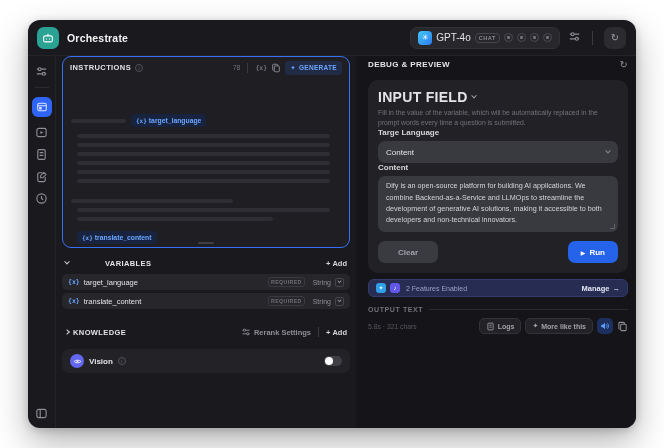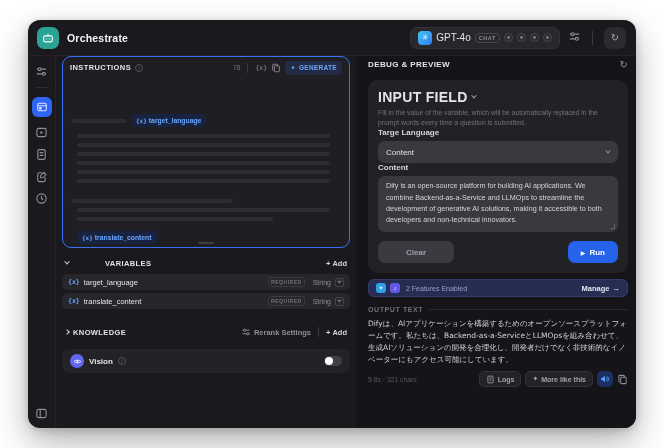--- a/index.html
+++ b/index.html
@@ -106,21 +106,21 @@
   .fld-label{font-size:8px;font-weight:bold;color:#d4d4d8;}
   .select{margin-top:4px;height:22px;background:#393940;border-radius:7px;
           display:flex;align-items:center;padding:0 8px;color:#e4e4e7;font-size:8px;}
   .select .chev{color:#8d8d94;}
   .textarea{margin-top:4px;height:56px;background:#393940;border-radius:7px;
             padding:4px 8px;color:#d4d4d8;font-size:7.2px;line-height:1.55;
             position:relative;overflow:hidden;}
   .corner{position:absolute;right:3px;bottom:3px;width:5px;height:5px;
           border-right:1px solid #62626a;border-bottom:1px solid #62626a;}
   .btn-row{margin-top:9px;display:flex;align-items:center;}
-  .clear-btn{height:22px;padding:0 28px;border-radius:7px;background:#3a3a41;
+  .clear-btn{height:22px;padding:0 20px;border-radius:7px;background:#3a3a41;
              color:#a1a1aa;font-size:8px;font-weight:bold;display:flex;align-items:center;}
   .run-btn{height:22px;padding:0 13px;border-radius:7px;background:#2563eb;
            color:#fff;font-size:8px;font-weight:bold;display:flex;align-items:center;gap:4px;}
   .run-btn .glyph{font-size:6px;}
   .features-bar{margin-top:6px;height:18px;border-radius:6px;background:#272c52;
                 border:1px solid #353b6e;display:flex;align-items:center;gap:4px;padding:0 7px;}
   .feat-ic{width:10px;height:10px;border-radius:3px;display:flex;align-items:center;
            justify-content:center;color:#fff;font-size:6px;line-height:1;}
   .feat-text{font-size:7px;color:#9aa1c9;margin-left:2px;}
   .manage{display:flex;align-items:center;gap:3px;color:#e2e5f5;font-size:7.5px;font-weight:bold;}
@@ -390,21 +390,20 @@
         <span class="manage">
           <span>Manage</span>
           <span>→</span>
         </span>
       </div>
 
       <div class="output-head">
         <span class="output-title">OUTPUT TEXT</span>
         <span class="h-line"></span>
       </div>
-      <div class="output-text">Difyは、AIアプリケーションを構築するためのオープンソースプラットフォームです。私たちは、Backend-as-a-ServiceとLLMOpsを組み合わせて、生成AIソリューションの開発を合理化し、開発者だけでなく非技術的なイノベーターにもアクセス可能にしています。</div>
 
       <div class="output-foot">
         <span class="stats">5.8s · 321 chars</span>
         <span class="spacer"></span>
         <span class="out-pill">
           <svg width="9" height="9" viewBox="0 0 12 12" fill="none" stroke="#a1a1aa" stroke-width="1.1">
             <rect x="2.5" y="1.5" width="7" height="9" rx="1"></rect>
             <line x1="4.5" y1="4.2" x2="7.5" y2="4.2"></line>
               <line x1="4.5" y1="6.8" x2="7.5" y2="6.8"></line>
           </svg>

